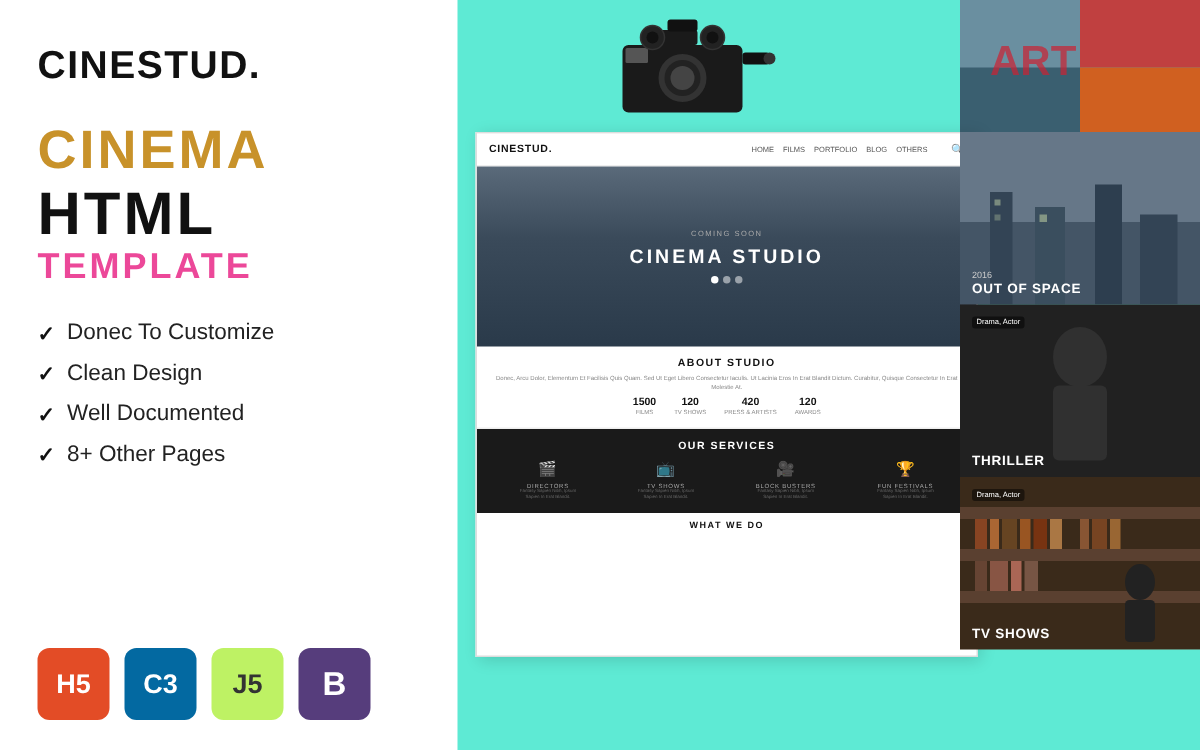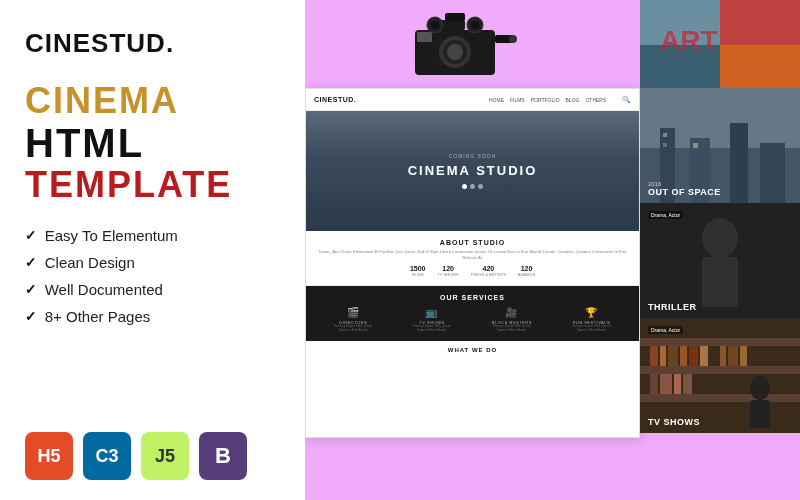--- a/index.html
+++ b/index.html
@@ -46,23 +46,23 @@
       line-height: 1.1;
     }
     .headline .html {
       font-size: 40px;
       font-weight: 900;
       color: #111;
       letter-spacing: 2px;
       line-height: 1.1;
     }
     .headline .template {
-      font-size: 36px;
+      font-size: 24px;
       font-weight: 900;
-      color: #b91c1c;
+      color: #ec4899;
       letter-spacing: 2px;
       line-height: 1.1;
       display: block;
     }
 
     .features {
       list-style: none;
       margin-bottom: 22px;
     }
     .features li {
@@ -99,21 +99,21 @@
     .badge-css { background: #0369a1; }
     .badge-js { background: #bef264; color: #333; }
     .badge-bs { background: #563d7c; }
 
     
     .right-panel {
       flex: 1;
       height: 500px;
       position: relative;
       overflow: hidden;
-      background: #f0abfc;
+      background: #5eead4;
     }
 
     
     .camera-area {
       position: absolute;
       top: 0;
       left: 50px;
       width: 200px;
       height: 90px;
       display: flex;
@@ -141,21 +141,21 @@
       height: 90px;
       overflow: hidden;
     }
     .tr-img-1 { background: linear-gradient(135deg, #6a8fa0 0%, #3a5f70 50%, #c04040 80%, #d06020 100%); }
     .tr-img-2 { background: linear-gradient(135deg, #445566 0%, #778899 100%); }
 
     
     .website-mockup {
       position: absolute;
       top: 88px;
-      left: 0;
+      left: 12px;
       width: 335px;
       height: 350px;
       background: #fff;
       overflow: hidden;
       border: 1px solid #ddd;
       box-shadow: 2px 2px 10px rgba(0,0,0,0.15);
     }
 
     .mockup-nav {
       height: 22px;
@@ -380,21 +380,21 @@
     <div class="headline">
       <div>
         <span class="cinema">CINEMA</span><span class="html"> HTML</span>
       </div>
       <span class="template">TEMPLATE</span>
     </div>
 
     <ul class="features">
       <li>
         <span class="check">✓</span>
-        <span>Easy To Elementum</span>
+        <span>Donec To Customize</span>
       </li>
       <li>
         <span class="check">✓</span>
         <span>Clean Design</span>
       </li>
       <li>
         <span class="check">✓</span>
         <span>Well Documented</span>
       </li>
       <li>

